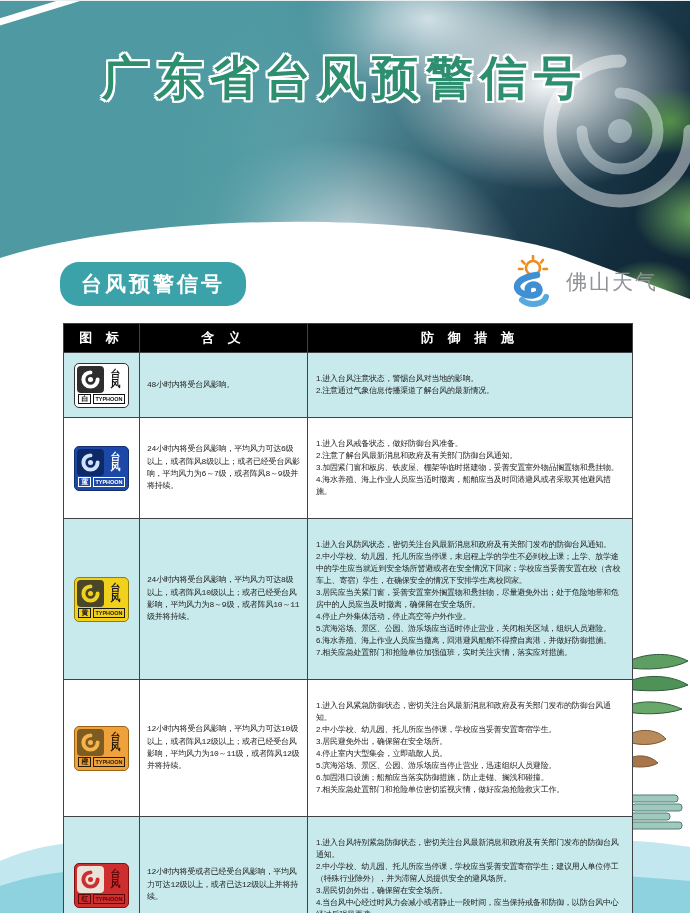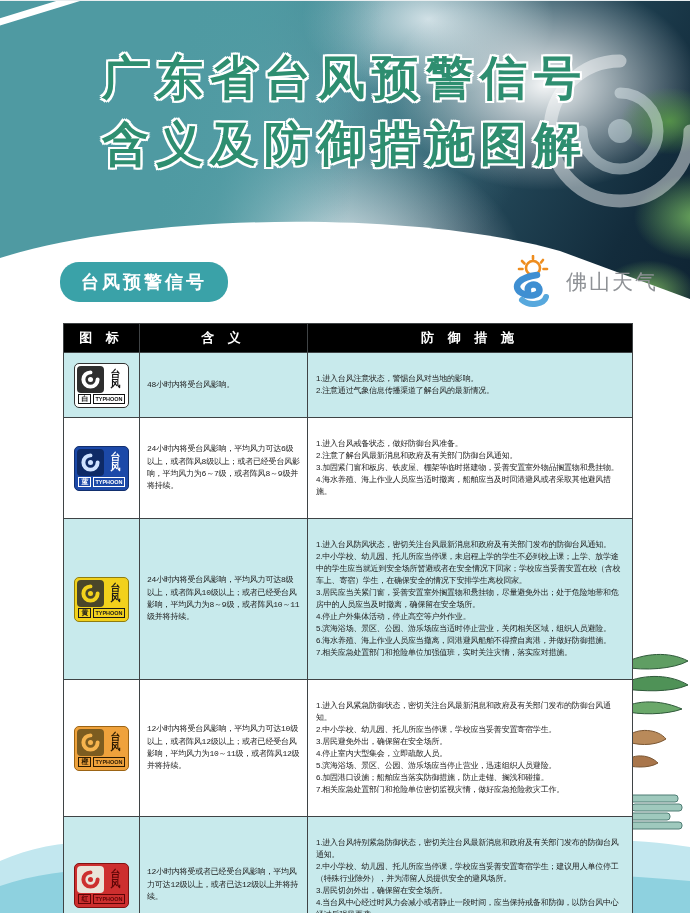--- a/index.html
+++ b/index.html
@@ -24,21 +24,21 @@
                  transform:rotate(-17deg);z-index:3;}
 
   
   .title{position:absolute;left:0;top:44px;width:690px;text-align:center;z-index:4;
          font-weight:bold;font-size:47px;letter-spacing:7px;line-height:66px;color:#2e8e70;
          text-shadow:-2px 0 #fff,2px 0 #fff,0 -2px #fff,0 2px #fff,
                      -2px -2px #fff,2px 2px #fff,-2px 2px #fff,2px -2px #fff;}
 
   
   .pill{position:absolute;left:60px;top:261px;z-index:5;background:#3aa2a8;color:#fff;
-        font-weight:bold;font-size:18px;letter-spacing:3px;padding:8px 21px;border-radius:19px;}
+        font-weight:bold;font-size:21px;letter-spacing:3px;padding:8px 21px;border-radius:19px;}
   .logo{position:absolute;right:32px;top:254px;z-index:5;display:flex;align-items:center;gap:12px;}
   .logo-text{font-size:21px;color:#8f9296;letter-spacing:2px;}
 
   
   .tbl-wrap{position:absolute;left:63px;top:322px;z-index:6;}
   table{border-collapse:collapse;width:569px;table-layout:fixed;}
   th,td{border:1px solid #3f4345;}
   th{background:#000000;color:#fff;font-size:13px;font-weight:bold;letter-spacing:5px;height:26px;}
   col.c1{width:76px}col.c2{width:168px}col.c3{width:325px}
   tr.alt td{background:#c8eaec;} tr.plain td{background:#ffffff;}
@@ -89,21 +89,20 @@
     <path d="M100 62 a38 38 0 1 1 -38 38" fill="none" stroke="#e8f2f5" stroke-width="11" stroke-linecap="round"></path>
     <circle cx="100" cy="100" r="12" fill="#dfeef2"></circle>
   </svg>
   <div class="corner-stripe"></div>
   <svg class="hdr-wave" width="690" height="120" viewBox="0 0 690 120">
     <path d="M0,47 C150,0 420,0 560,40 L690,88 L690,120 L0,120 Z" fill="#ffffff"></path>
   </svg>
 
   <div class="title">
     <div>广东省台风预警信号</div>
-    <div>含义及防御措施图解</div>
   </div>
 
   <div class="pill">台风预警信号</div>
   <div class="logo">
     <svg width="48" height="54" viewBox="0 0 48 54">
       <g stroke="#ee8d1f" stroke-width="2.6" stroke-linecap="round" fill="none">
         <circle cx="27" cy="13" r="7"></circle>
         <line x1="27" y1="1" x2="27" y2="4"></line>
           <line x1="37" y1="5" x2="35" y2="7.5"></line>
         <line x1="41" y1="14" x2="37.5" y2="14"></line>

